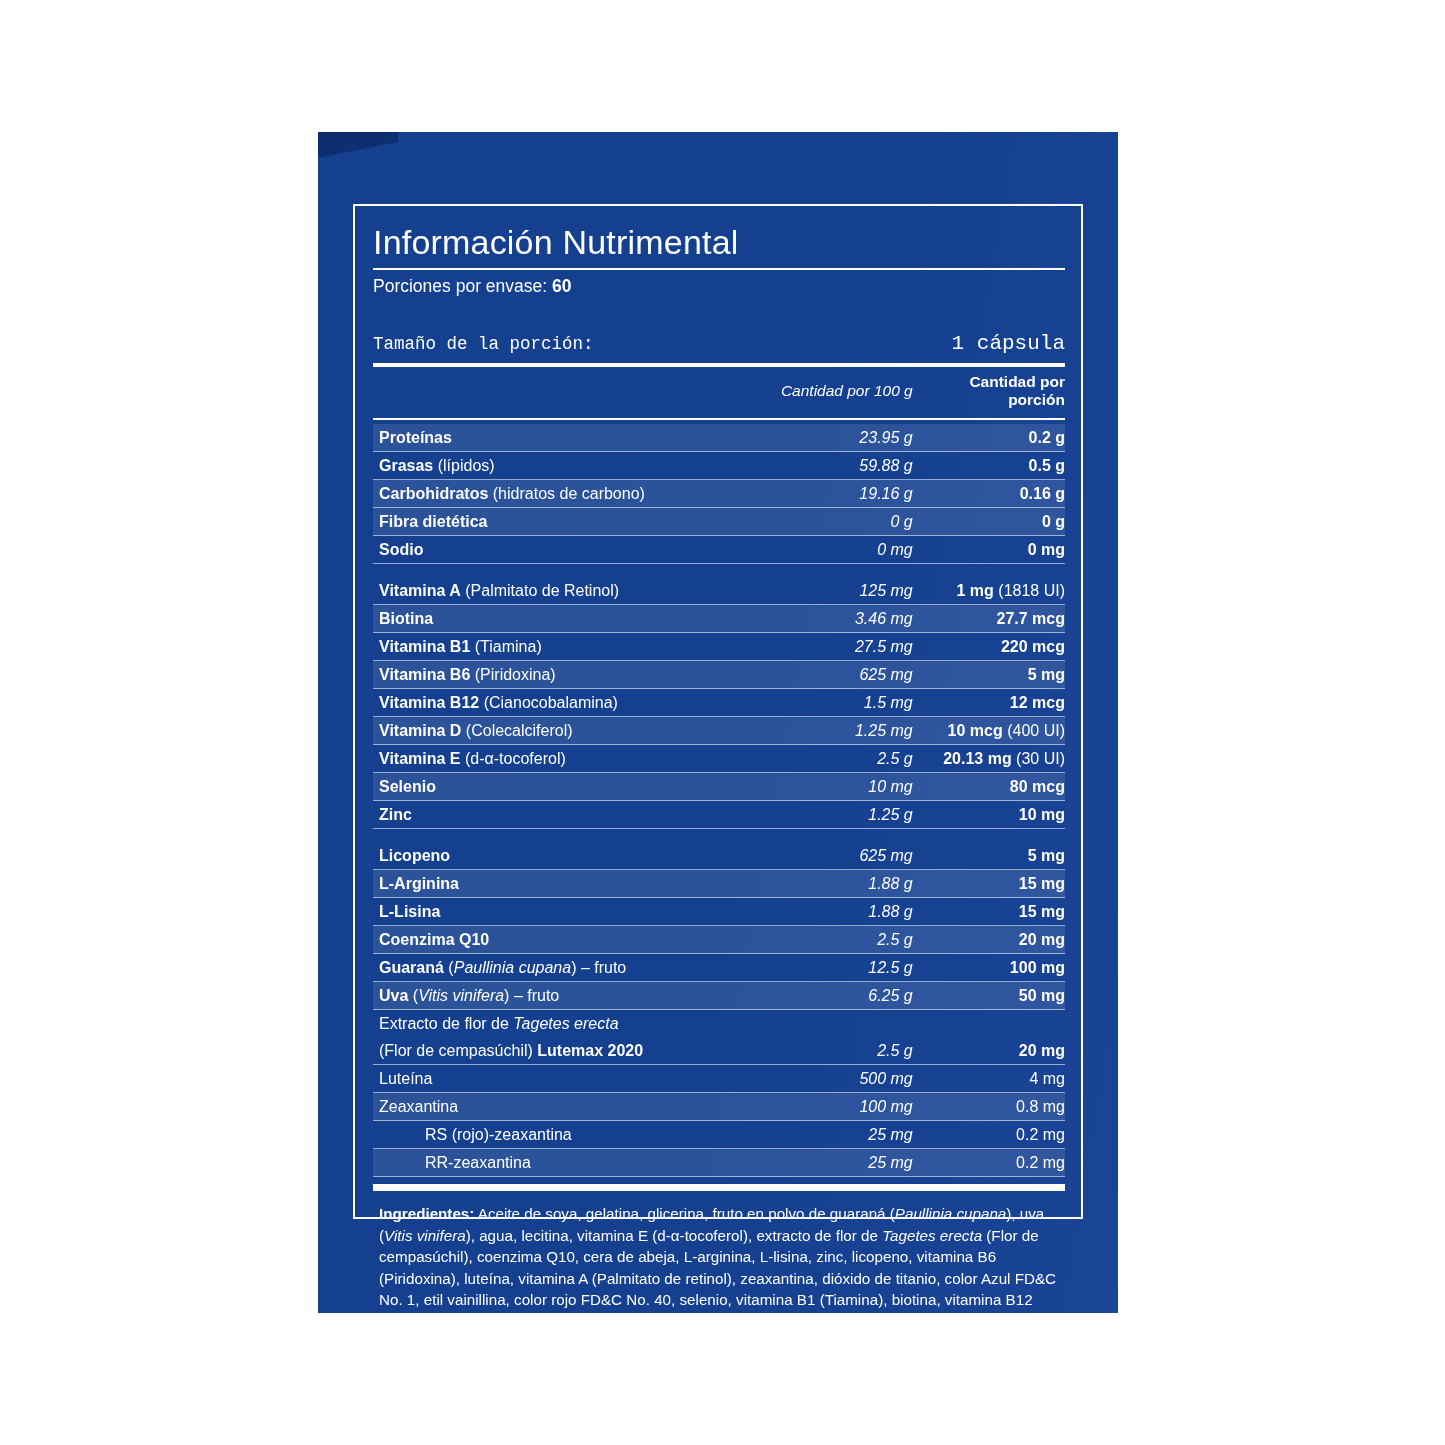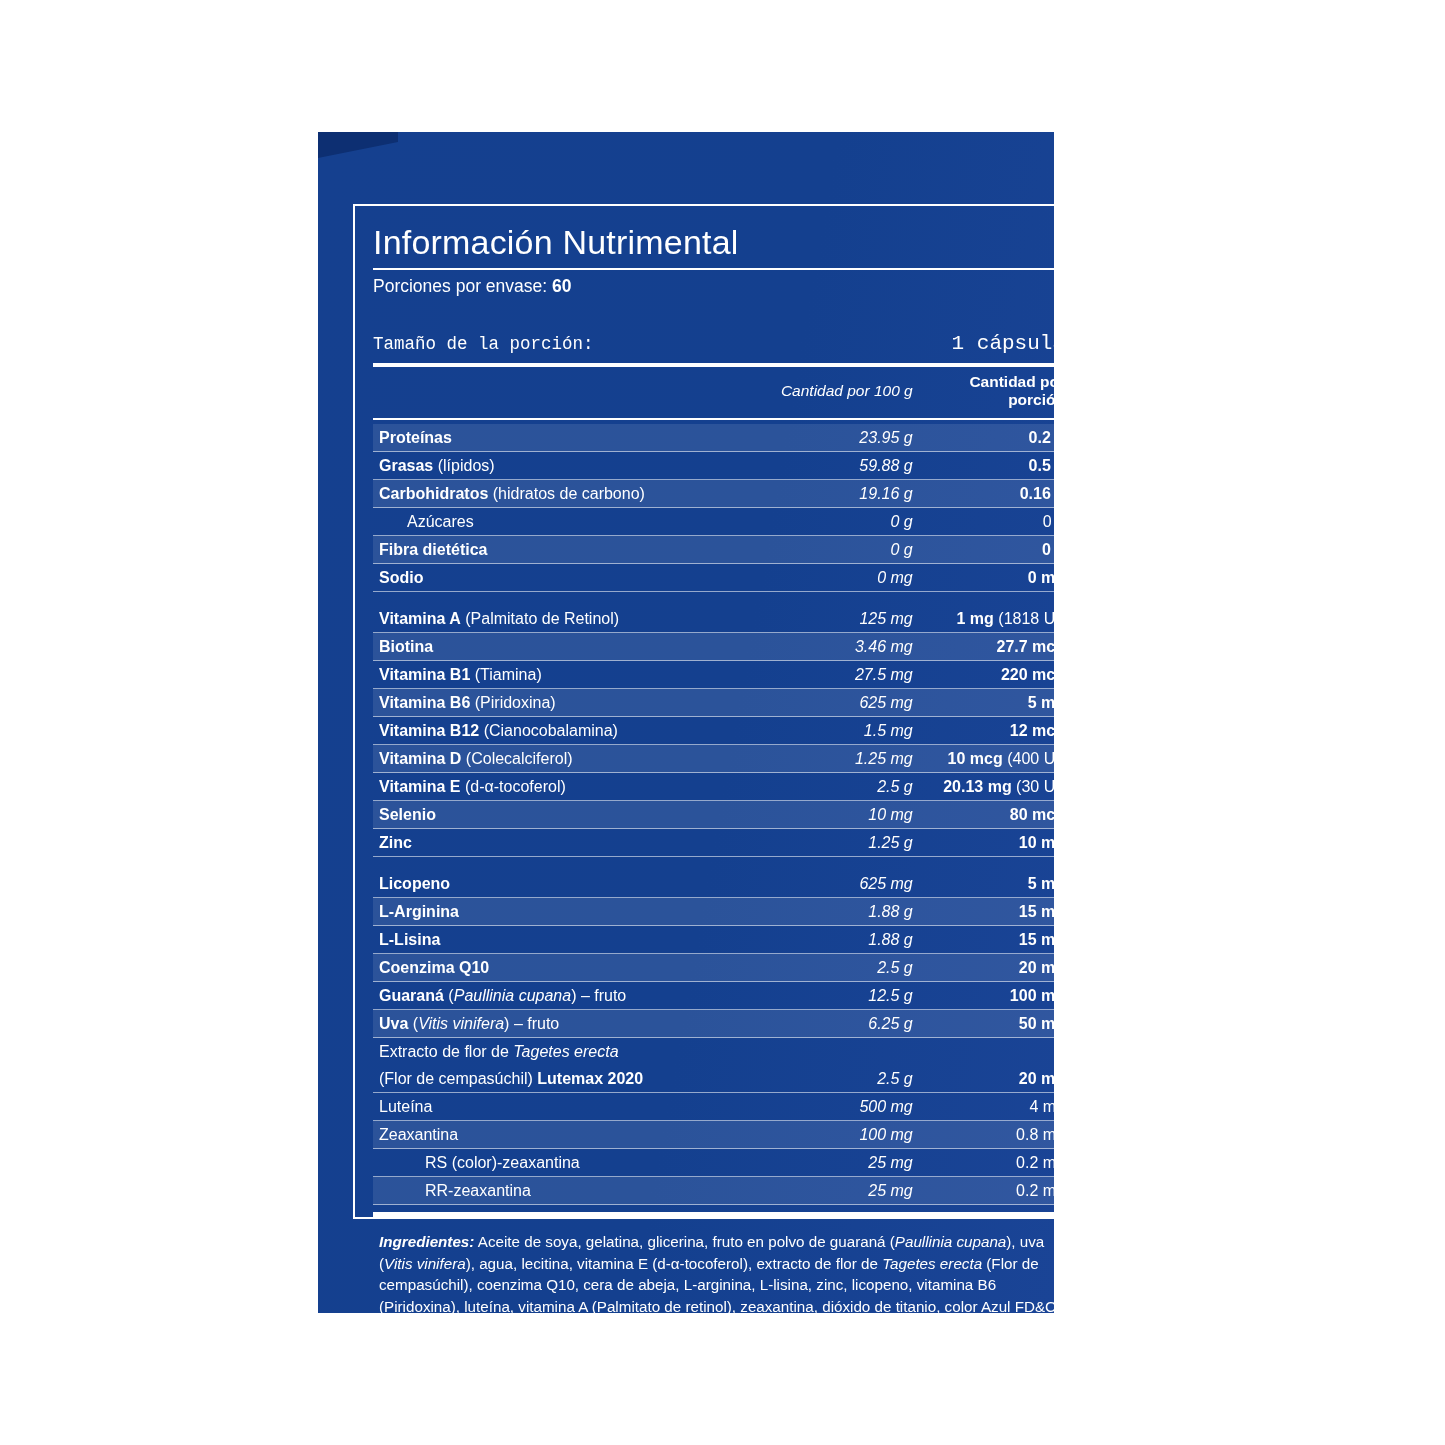--- a/index.html
+++ b/index.html
@@ -8,21 +8,21 @@
     background:#ffffff;
     font-family:"Liberation Sans", sans-serif;
     overflow:hidden;
   }
   .stage{position:relative;width:1445px;height:1445px;}
 
   
   .box{
     position:absolute;
     left:318px;top:132px;
-    width:736px;height:1181px;
+    width:800px;height:1181px;
     background:#153f8f;
     background:linear-gradient(100deg,#15408f 0%,#14408f 55%,#1a4496 100%);
   }
   
   .fold{
     position:absolute;left:318px;top:132px;width:80px;height:26px;
     background:#0d2f72;
     clip-path:polygon(0 0,100% 0,100% 38%,0 100%);
   }
 
@@ -84,21 +84,21 @@
   .sub-ui{font-weight:400;}
 
   .gap{height:13px;}
 
   .ingredients{
     font-size:15.2px;
     line-height:21.5px;
     padding:12px 6px 0 6px;
     text-align:left;
   }
-  .ingredients b{font-weight:700;font-style:italic;}
+  .ingredients b{font-weight:700;}
   .ingredients i{font-style:italic;}
 </style>
 </head>
 <body>
 
 <div class="stage">
   <div class="box">
     <div class="panel">
       <div class="inner">
 
@@ -139,25 +139,20 @@
               <tr class="row">
                 <td class="c-name"><span class="bold">Grasas</span> (lípidos)</td>
                 <td class="c-100">59.88 g</td>
                 <td class="c-por"><span class="porv">0.5 g</span></td>
               </tr>
               <tr class="row zebra">
                 <td class="c-name"><span class="bold">Carbohidratos</span> (hidratos de carbono)</td>
                 <td class="c-100">19.16 g</td>
                 <td class="c-por"><span class="porv">0.16 g</span></td>
               </tr>
-              <tr class="row">
-                <td class="c-name indent">Azúcares</td>
-                <td class="c-100">0 g</td>
-                <td class="c-por"><span class="porv light">0 g</span></td>
-              </tr>
               <tr class="row zebra">
                 <td class="c-name"><span class="bold">Fibra dietética</span></td>
                 <td class="c-100">0 g</td>
                 <td class="c-por"><span class="porv">0 g</span></td>
               </tr>
               <tr class="row">
                 <td class="c-name"><span class="bold">Sodio</span></td>
                 <td class="c-100">0 mg</td>
                 <td class="c-por"><span class="porv">0 mg</span></td>
               </tr>
@@ -269,21 +264,21 @@
                 <td class="c-name">Luteína</td>
                 <td class="c-100">500 mg</td>
                 <td class="c-por"><span class="porv light">4 mg</span></td>
               </tr>
               <tr class="row zebra">
                 <td class="c-name">Zeaxantina</td>
                 <td class="c-100">100 mg</td>
                 <td class="c-por"><span class="porv light">0.8 mg</span></td>
               </tr>
               <tr class="row">
-                <td class="c-name indent2">RS (color)-zeaxantina</td>
+                <td class="c-name indent2">RS (rojo)-zeaxantina</td>
                 <td class="c-100">25 mg</td>
                 <td class="c-por"><span class="porv light">0.2 mg</span></td>
               </tr>
               <tr class="row zebra">
                 <td class="c-name indent2">RR-zeaxantina</td>
                 <td class="c-100">25 mg</td>
                 <td class="c-por"><span class="porv light">0.2 mg</span></td>
               </tr>
             </tbody>
         </table>

